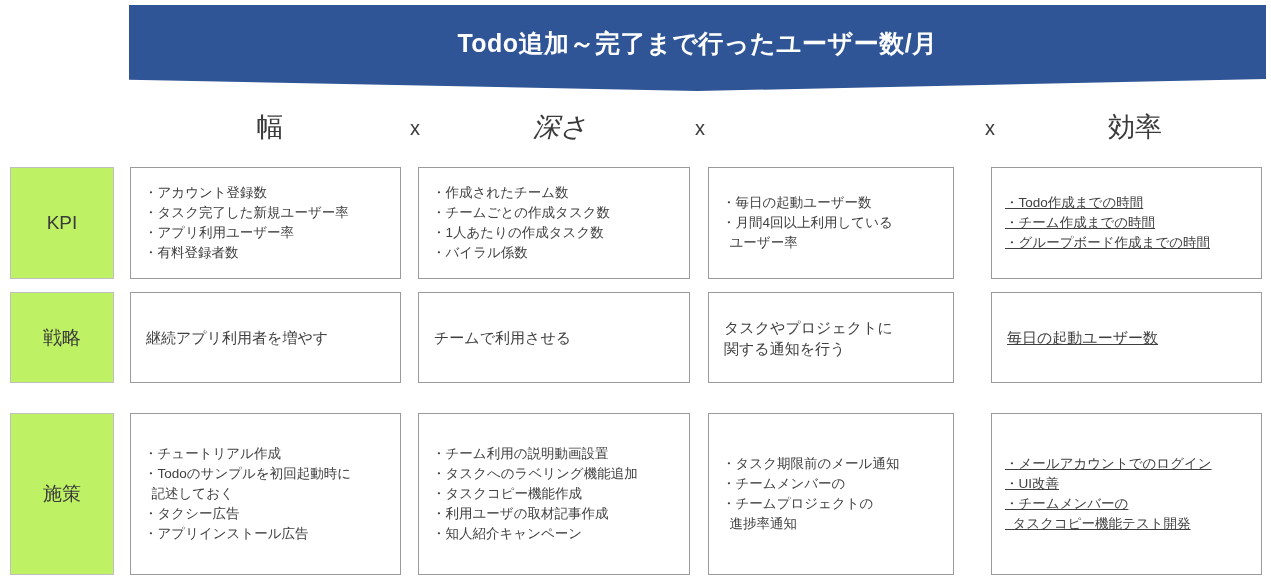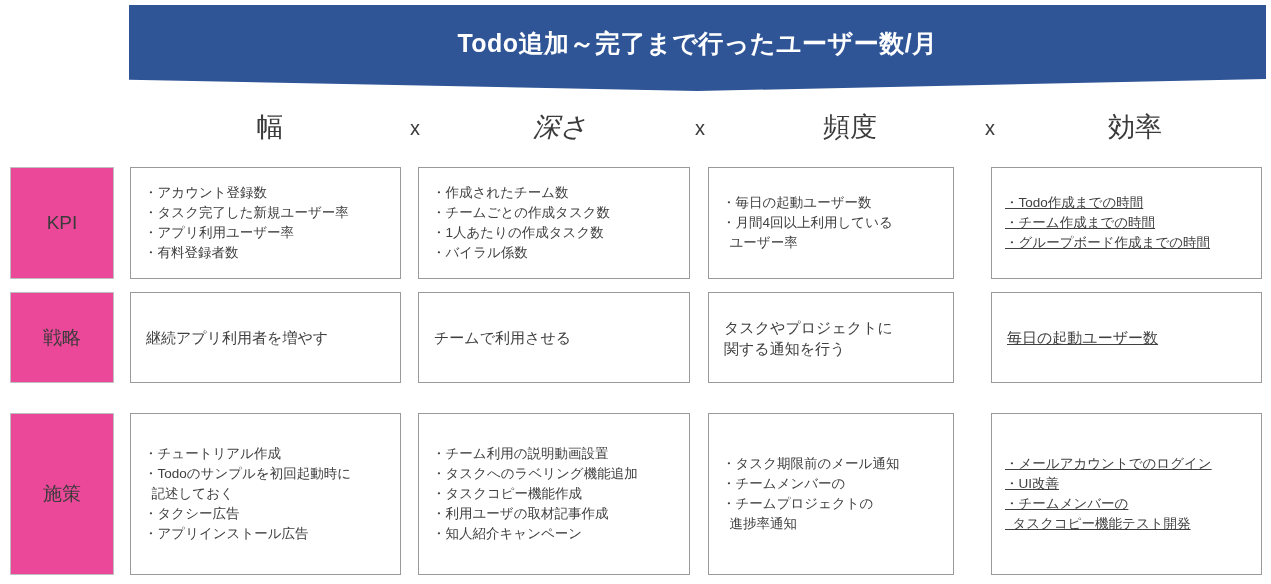--- a/index.html
+++ b/index.html
@@ -102,21 +102,21 @@
   .row-kpi      { top: 167px; height: 112px; }
   .row-strategy { top: 292px; height: 91px; }
   .row-measure  { top: 413px; height: 162px; }
 
   .rowlabel {
     position: absolute;
     left: 10px;
     top: 0;
     width: 104px;
     height: 100%;
-    background: #ec4899;
+    background: #bef264;
     border: 1px solid #bfbfbf;
     box-sizing: border-box;
     display: flex;
     align-items: center;
     justify-content: center;
     font-size: 19px;
     color: #3b3b3b;
   }
 
   .cell {
@@ -162,21 +162,20 @@
   <div class="banner-shadow"></div>
   <div class="banner-shape"></div>
   <div class="banner-title">Todo追加～完了まで行ったユーザー数/月</div>
 </div>
 
 <div class="dim-row">
   <div class="dim-cell dim-c1">幅</div>
   <div class="dim-op dim-o1">x</div>
   <div class="dim-cell dim-c2">深さ</div>
   <div class="dim-op dim-o2">x</div>
-  <div class="dim-cell dim-c3">頻度</div>
   <div class="dim-op dim-o3">x</div>
   <div class="dim-cell dim-c4">効率</div>
 </div>
 
 <div class="row row-kpi">
   <div class="rowlabel">KPI</div>
 
   <div class="cell c1">
     <ul class="bullets">
       <li>・アカウント登録数</li>

